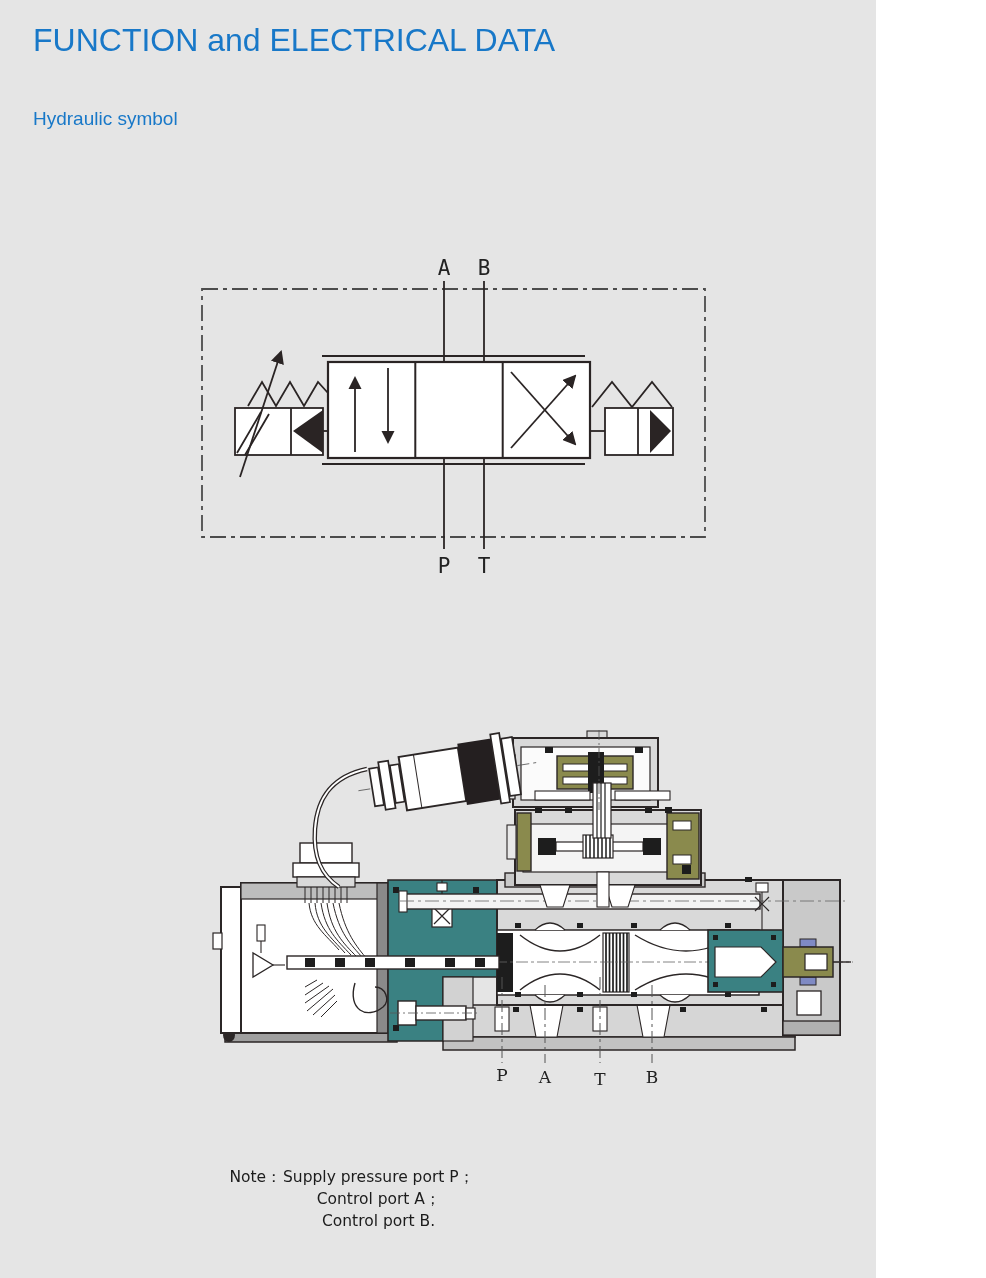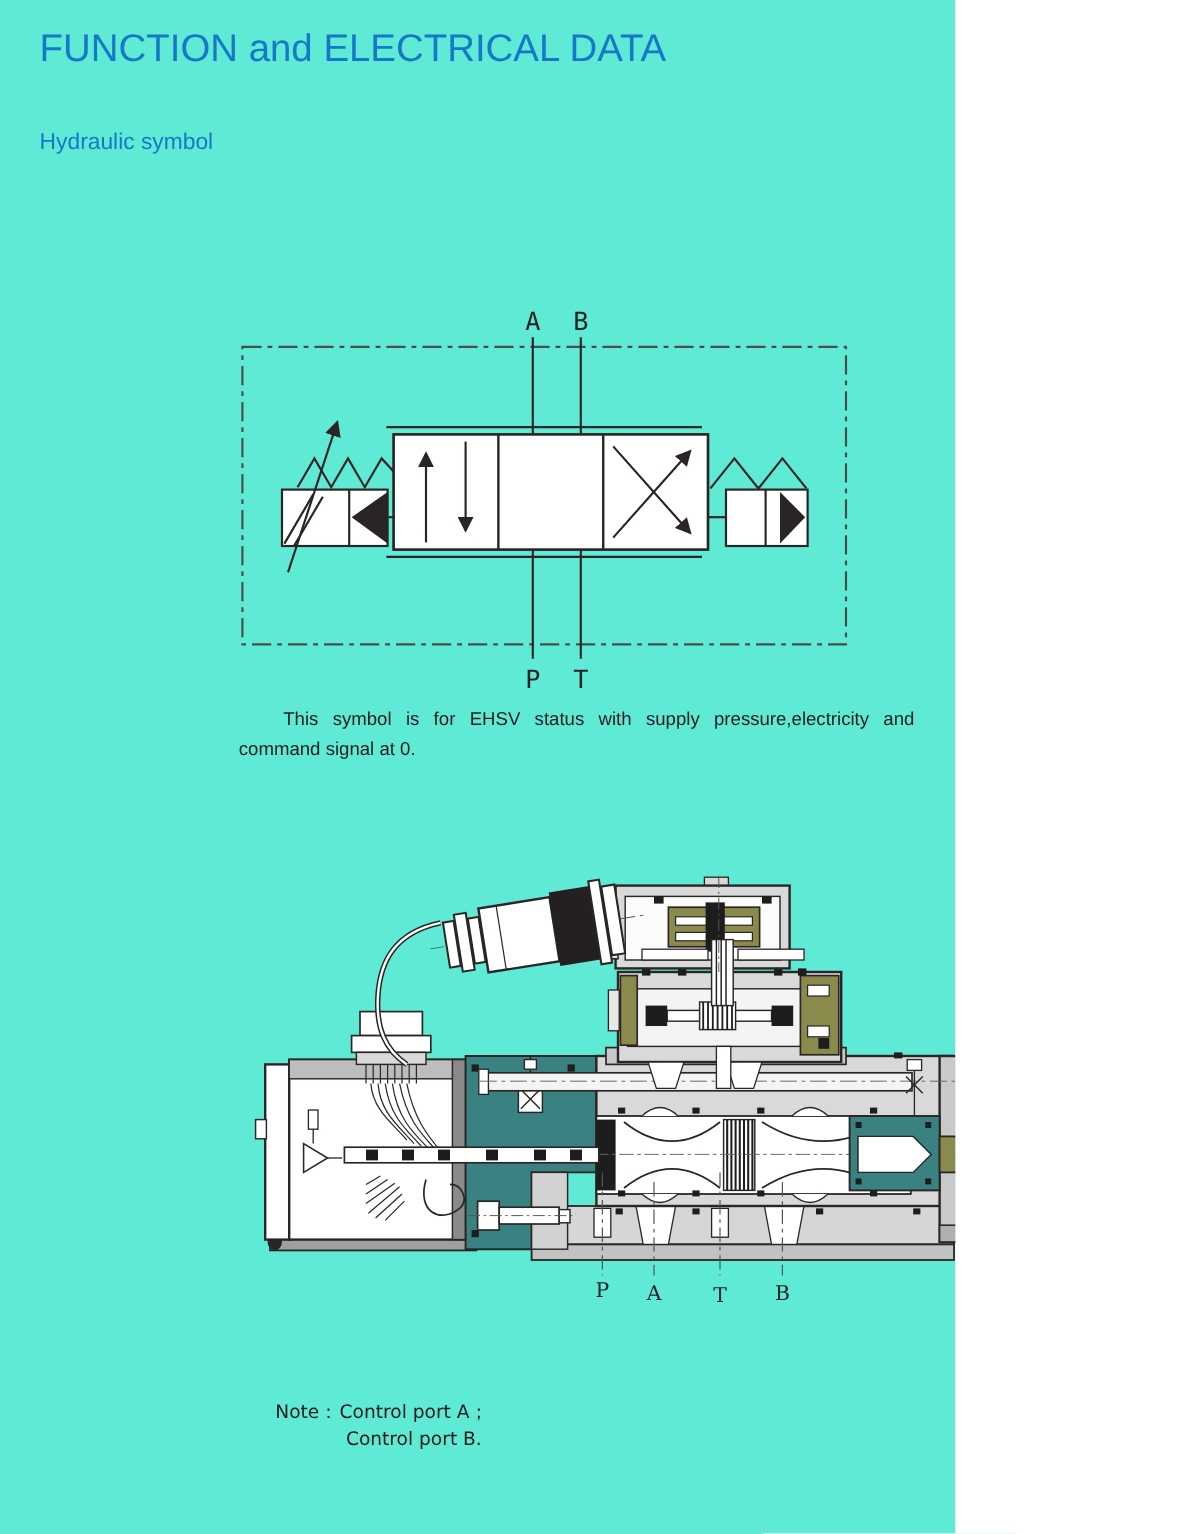--- a/index.html
+++ b/index.html
@@ -1,16 +1,16 @@
 <!DOCTYPE html>
 <html><head>
 <meta charset="utf-8">
 <style>
   html,body{margin:0;padding:0;background:#ffffff;}
-  #page{position:relative;width:796px;height:1278px;background:#5eead4;overflow:hidden;
+  #page{position:relative;width:876px;height:1278px;background:#e5e5e5;overflow:hidden;
         font-family:"Liberation Sans",sans-serif;color:#1b1b1b;}
   .title{position:absolute;left:33px;top:22px;font-size:32px;font-weight:400;
          letter-spacing:0px;color:#1878c8;}
   .subtitle{position:absolute;left:33px;top:108px;font-size:19px;font-weight:400;color:#1878c8;text-align:center;}
   .symbol-wrap{position:absolute;left:195px;top:250px;width:520px;height:330px;}
   .caption{position:absolute;left:199px;top:588px;width:563px;font-size:15.5px;
            line-height:24.5px;color:#1c1c1c;}
   .caption .l1{text-align:justify;text-align-last:justify;text-indent:37px;}
   .caption .l2{text-align:left;}
   .drawing-wrap{position:absolute;left:205px;top:725px;width:660px;height:370px;}
@@ -88,24 +88,20 @@
     <g>
       <polyline points="397,157 417,132 437,157 457,132 477,157" fill="none" stroke="#2a2424" stroke-width="1.8"></polyline>
       <rect x="410" y="158" width="68" height="47" fill="#ffffff" stroke="#2a2424" stroke-width="1.8"></rect>
       <path d="M443,158 V205" stroke="#2a2424" stroke-width="1.8"></path>
       <polygon points="455,160 455,203 476,181" fill="#2a2424"></polygon>
       <path d="M395,181 H410" stroke="#2a2424" stroke-width="1.8"></path>
     </g>
   </svg>
   </div>
 
-  <div class="caption">
-    <div class="l1">This symbol is for EHSV status with supply pressure,electricity and</div>
-    <div class="l2">command signal at 0.</div>
-  </div>
 
   <div class="drawing-wrap">
   <svg width="660" height="370" viewBox="0 0 660 370">
     <g stroke="#2b2626" stroke-width="1.5" fill="none">
 
       <g>
         <rect x="238" y="280" width="352" height="32" fill="#d6d6d6"></rect>
         <rect x="238" y="312" width="352" height="13" fill="#c2c2c2"></rect>
         <rect x="290" y="282" width="14" height="24" fill="#ffffff" stroke-width="1.1"></rect>
         <rect x="388" y="282" width="14" height="24" fill="#ffffff" stroke-width="1.1"></rect>
@@ -340,18 +336,19 @@
       <text class="port-label" x="340" y="358" text-anchor="middle">A</text>
       <text class="port-label" x="395" y="360" text-anchor="middle">T</text>
       <text class="port-label" x="447" y="358" text-anchor="middle">B</text>
     </g>
   </svg>
   </div>
 
   <div class="note">
     <div class="note-label">Note：</div>
     <div class="note-lines">
+      <div>Supply pressure port P；</div>
       <div>Control port A；</div>
       <div>Control port B.</div>
     </div>
   </div>
 
 </div>
 
 </body></html>

